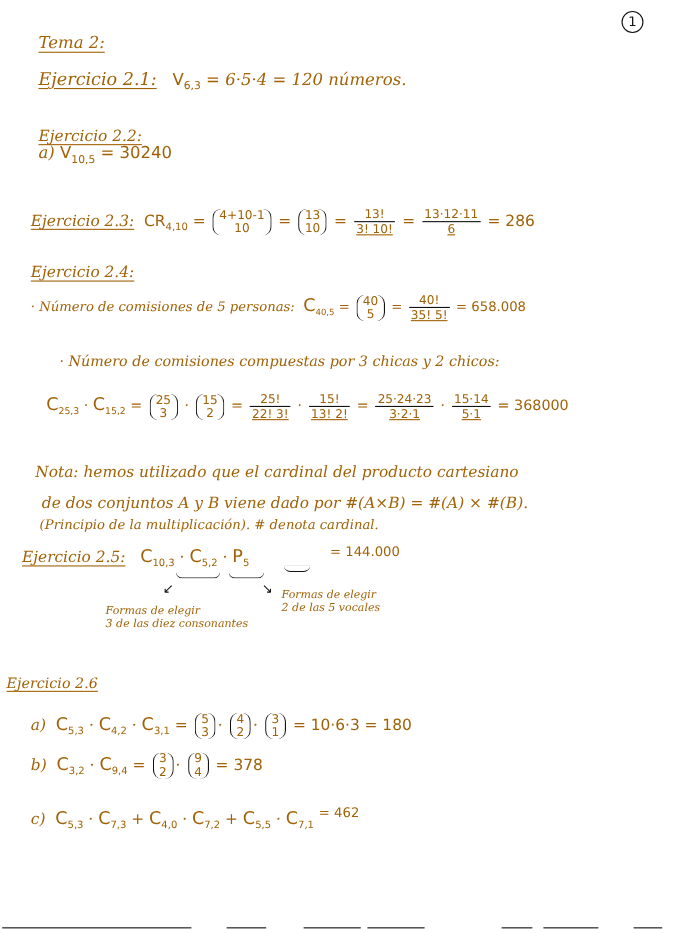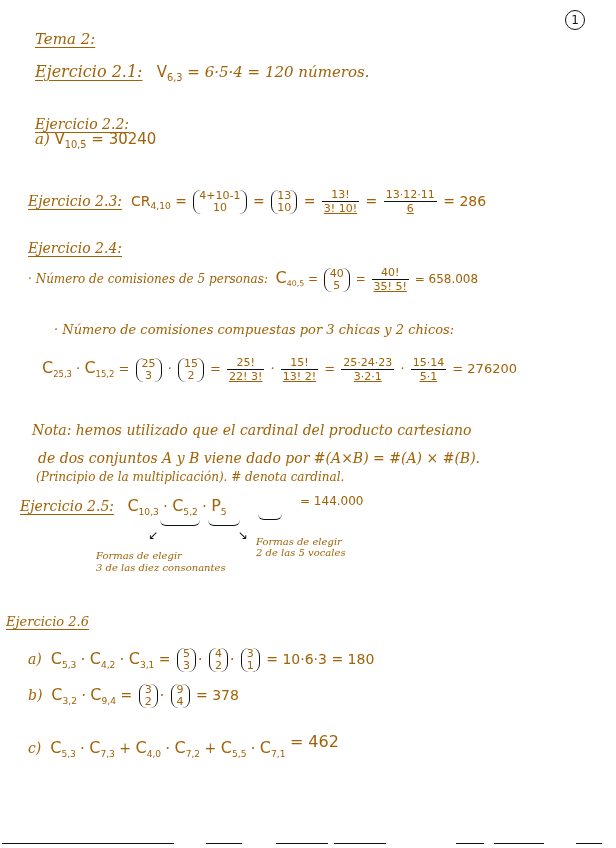--- a/index.html
+++ b/index.html
@@ -70,21 +70,21 @@
   <div class="hw" style="left:28px;top:322px;font-size:13px;margin-left:26px;">· Número de comisiones compuestas por 3 chicas y 2 chicos:</div>
   <div class="hw" style="left:42px;top:356px;font-size:13px;">
     <span class="m" style="font-size:16px">C</span><sub class="m">25,3</sub> ·
     <span class="m" style="font-size:16px">C</span><sub class="m">15,2</sub> =
     <span class="binom m"><span>25</span><span>3</span></span> ·
     <span class="binom m"><span>15</span><span>2</span></span> =
     <span class="frac m"><span class="n">25!</span><span class="d">22! 3!</span></span> ·
     <span class="frac m"><span class="n">15!</span><span class="d">13! 2!</span></span> =
     <span class="frac m"><span class="n">25·24·23</span><span class="d">3·2·1</span></span> ·
     <span class="frac m"><span class="n">15·14</span><span class="d">5·1</span></span>
-    <span class="m">= 276200</span>
+    <span class="m">= 368000</span>
   </div>
 
   <div class="hw" style="left:32px;top:422px;font-size:14px;">Nota: hemos utilizado que el cardinal del producto cartesiano</div>
   <div class="hw" style="left:38px;top:450px;font-size:14px;">de dos conjuntos A y B viene dado por  #(A×B) = #(A) × #(B).</div>
   <div class="hw" style="left:36px;top:470px;font-size:12px;">(Principio de la multiplicación). # denota cardinal.</div>
 
   <div class="hw" style="left:20px;top:496px;font-size:14px;">
     <span class="u">Ejercicio 2.5:</span>&nbsp;&nbsp;
     <span class="m" style="font-size:16px">C</span><sub class="m">10,3</sub> ·
     <span class="m" style="font-size:16px">C</span><sub class="m">5,2</sub> ·
@@ -125,21 +125,21 @@
     <span class="m">= 378</span>
   </div>
   <div class="hw" style="left:28px;top:732px;font-size:14px;">
     <span>c)</span>&nbsp;
     <span class="m" style="font-size:16px">C</span><sub class="m">5,3</sub> ·
     <span class="m" style="font-size:16px">C</span><sub class="m">7,3</sub> +
     <span class="m" style="font-size:16px">C</span><sub class="m">4,0</sub> ·
     <span class="m" style="font-size:16px">C</span><sub class="m">7,2</sub> +
     <span class="m" style="font-size:16px">C</span><sub class="m">5,5</sub> ·
     <span class="m" style="font-size:16px">C</span><sub class="m">7,1</sub>
-    <span class="m" style="font-size:16px;vertical-align:6px">= 462</span>
+    <span class="m" style="font-size:12px;vertical-align:6px">= 462</span>
   </div>
 
   <div class="footer-line" style="left:2px;width:172px;"></div>
   <div class="footer-line" style="left:206px;width:36px;"></div>
   <div class="footer-line" style="left:276px;width:52px;"></div>
   <div class="footer-line" style="left:334px;width:52px;"></div>
   <div class="footer-line" style="left:456px;width:28px;"></div>
   <div class="footer-line" style="left:494px;width:50px;"></div>
   <div class="footer-line" style="left:576px;width:26px;"></div>
 </div>

